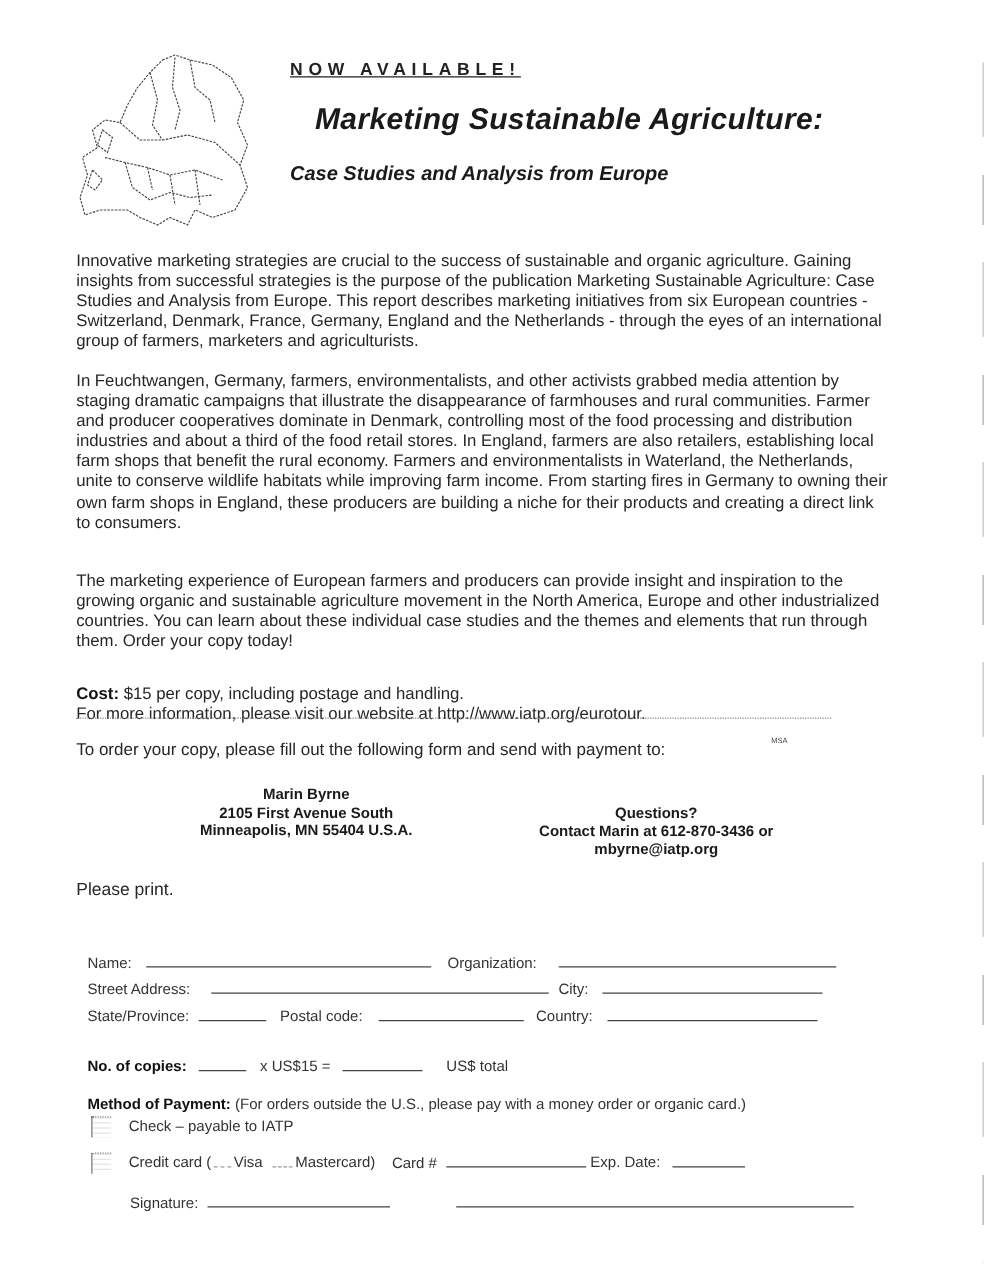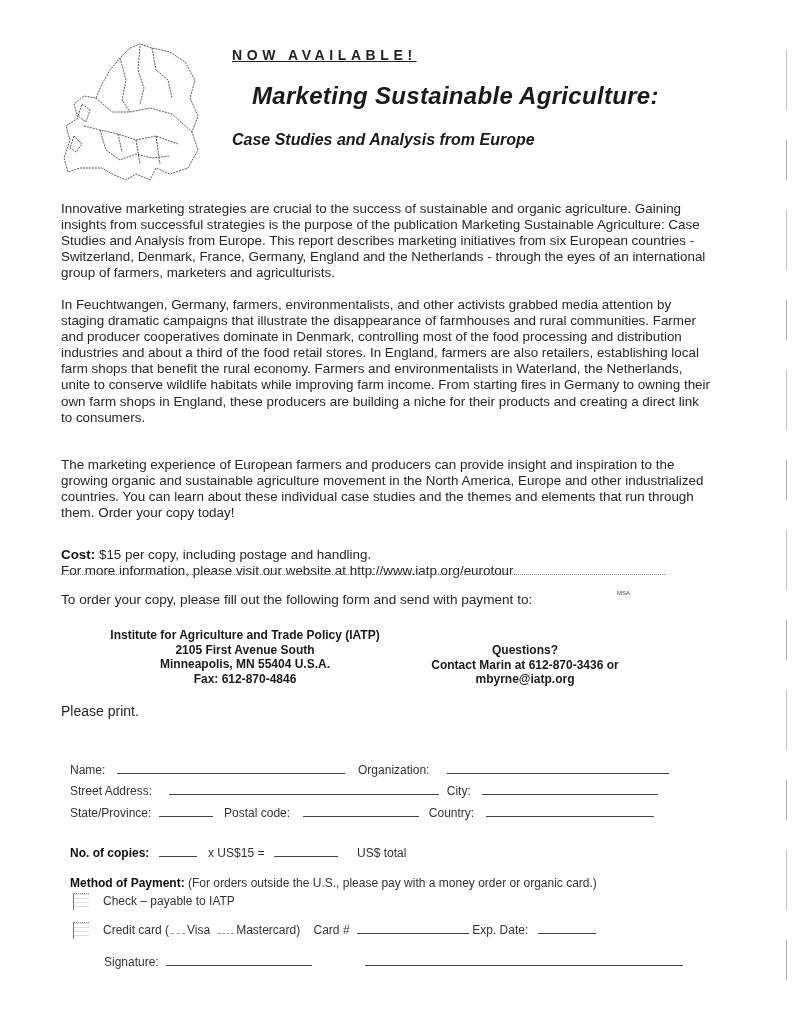--- a/index.html
+++ b/index.html
@@ -74,24 +74,23 @@
   <b>Cost:</b><span> $15 per copy, including postage and handling.</span><br>
   <span>For more information, please visit our website at http://www.iatp.org/eurotour.</span>
 </div>
 
 <div class="abs dots"></div>
 
 <div class="abs order">To order your copy, please fill out the following form and send with payment to:</div>
 <div class="abs msa">MSA</div>
 
 <div class="abs addr">
-  <div>Institute for Agriculture and Trade Policy (IATP)</div>
+  <div>Marin Byrne</div>
   <div>2105 First Avenue South</div>
   <div>Minneapolis, MN 55404 U.S.A.</div>
-  <div>Fax: 612-870-4846</div>
 </div>
 
 <div class="abs questions">
   <div>Questions?</div>
   <div>Contact Marin at 612-870-3436 or</div>
   <div>mbyrne@iatp.org</div>
 </div>
 
 <div class="abs please">Please print.</div>
 

